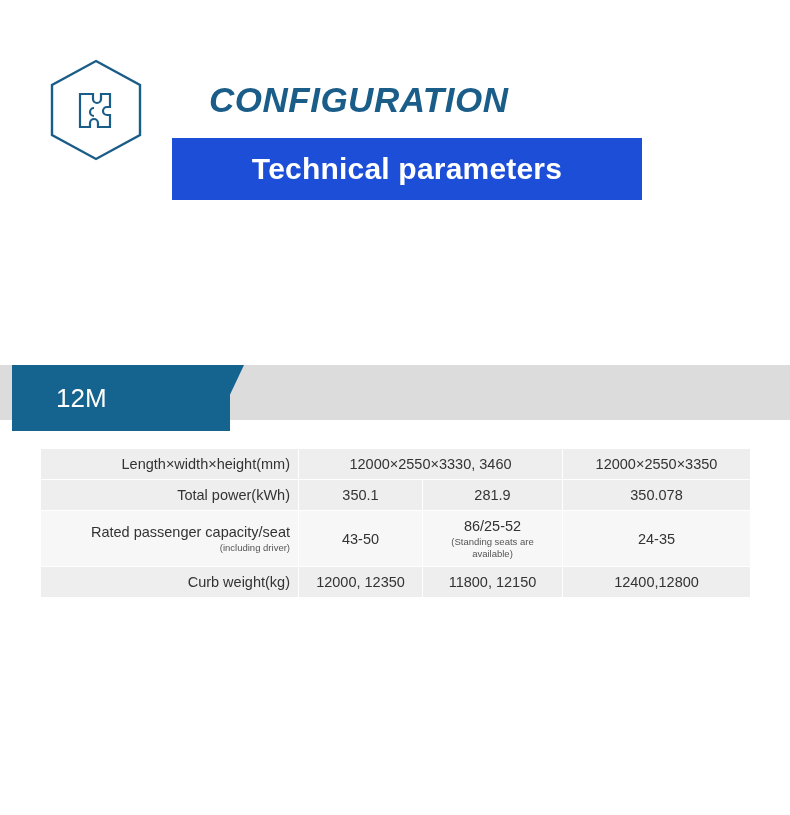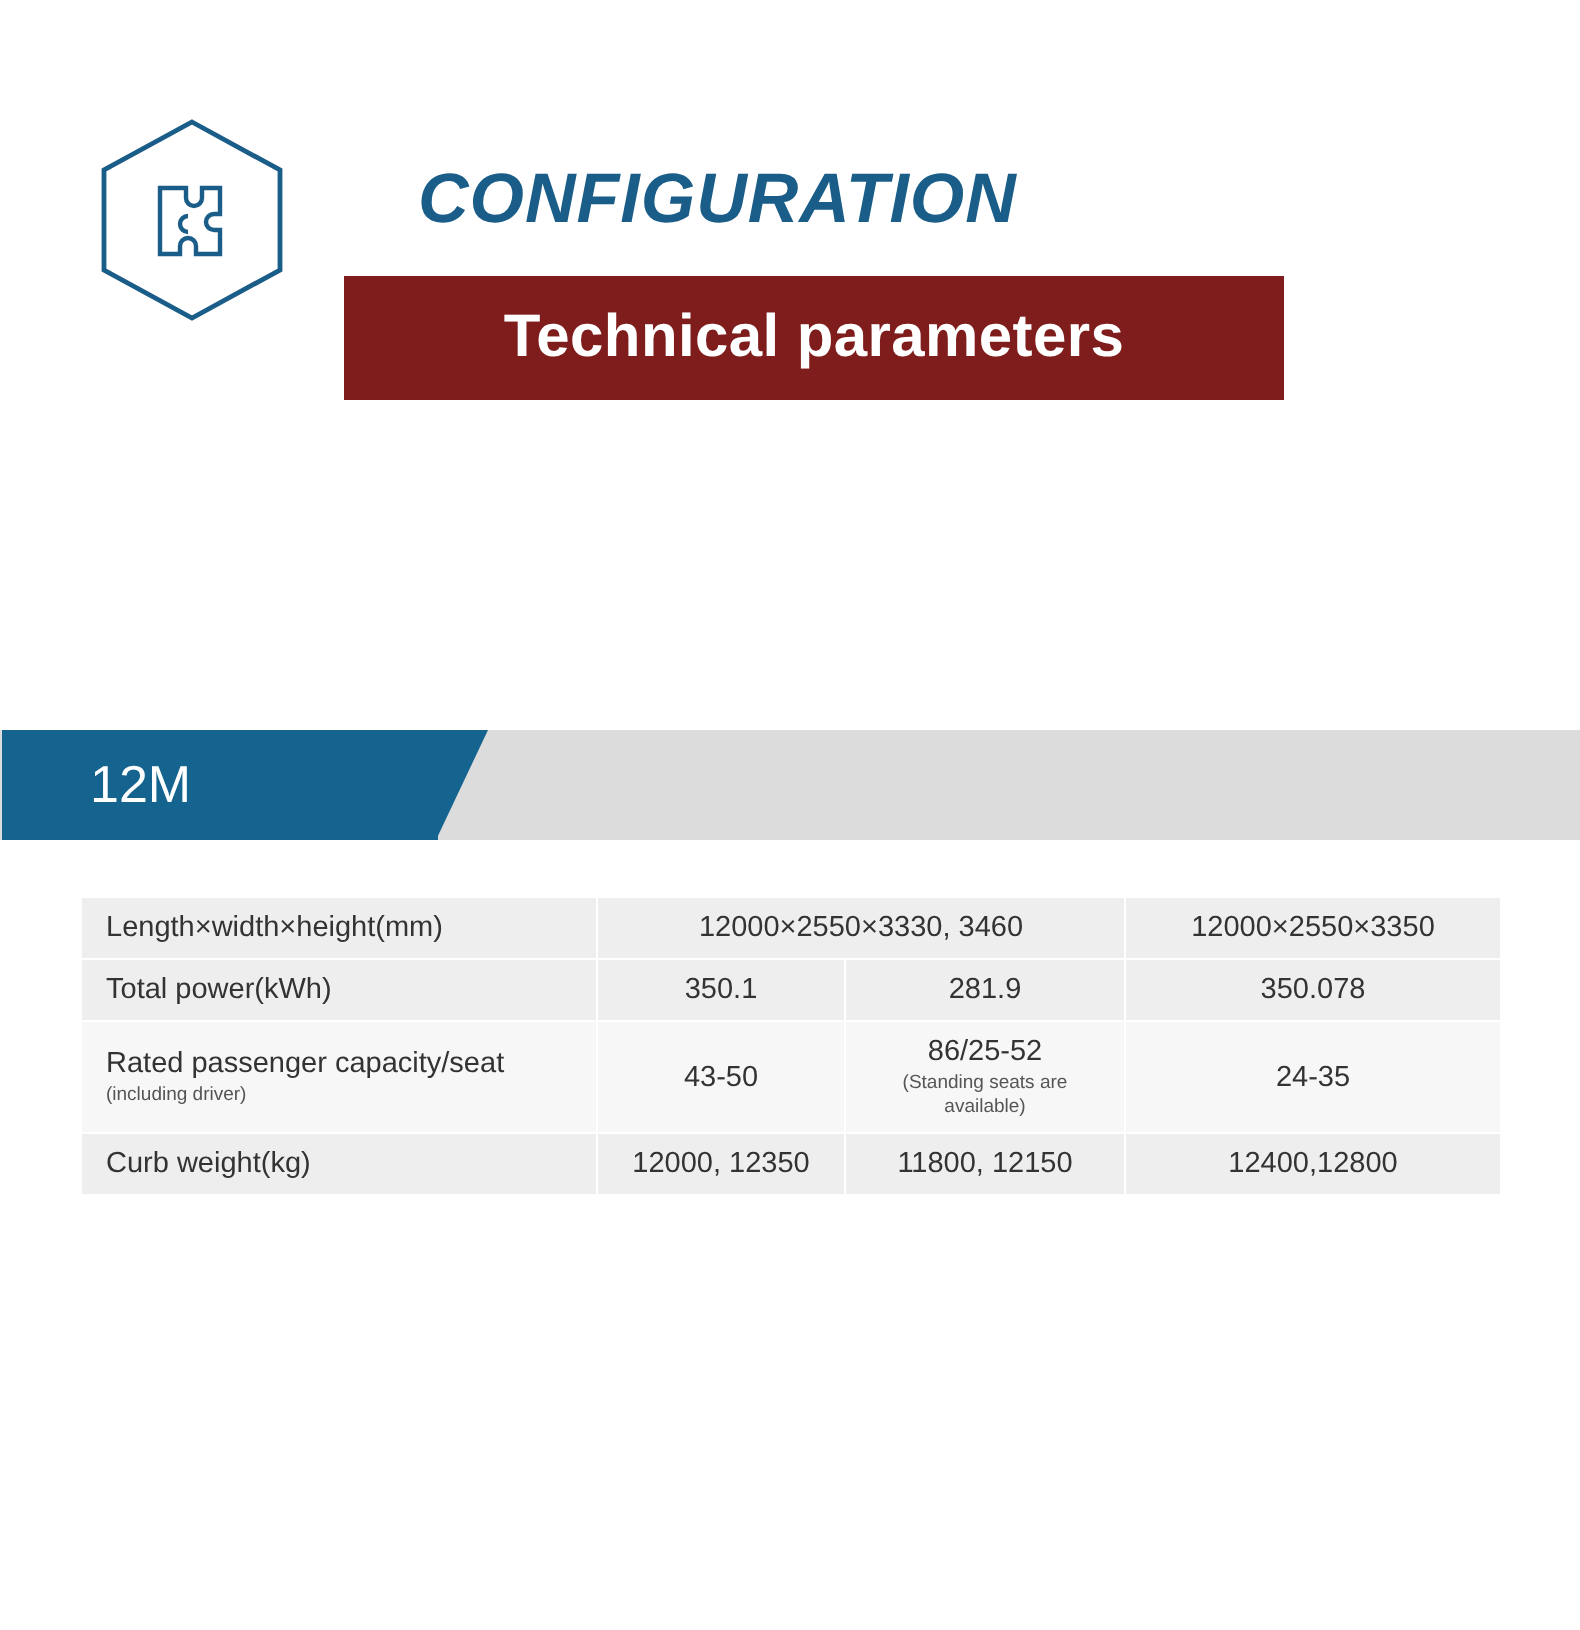--- a/index.html
+++ b/index.html
@@ -34,21 +34,21 @@
     font-weight: bold;
     font-style: italic;
     letter-spacing: 0.5px;
     color: #1a5d88;
     margin-left: 37px;
   }
   .tech-banner {
     position: absolute;
     left: 172px; top: 138px;
     width: 470px; height: 62px;
-    background: #7f1d1d;
+    background: #1d4ed8;
     display: flex;
     align-items: center;
     justify-content: center;
   }
   .tech-banner span {
     color: #ffffff;
     font-size: 30px;
     font-weight: bold;
     letter-spacing: 0.2px;
   }
@@ -62,22 +62,22 @@
 
   
   .model-band {
     position: absolute;
     left: 0; top: 365px;
     width: 790px; height: 55px;
     background: #dcdcdc;
   }
   .model-tag {
     position: absolute;
-    left: 1px; top: 365px;
-    width: 218px; height: 55px;
+    left: 12px; top: 365px;
+    width: 218px; height: 66px;
     background: #15638f;
     color: #ffffff;
     font-size: 26px;
     display: flex;
     align-items: center;
     padding-left: 44px;
   }
   .model-tag-arrow {
     position: absolute;
     left: 218px; top: 365px;
@@ -105,21 +105,21 @@
     color: #333333;
     font-size: 14.5px;
     padding: 6px 8px;
     text-align: center;
     vertical-align: middle;
     line-height: 1.25;
   }
   .spec-table tr.odd td { background: #eeeeee; }
   .spec-table tr.even td { background: #f7f7f7; }
   .spec-table td.label {
-    text-align: left;
+    text-align: right;
     padding-left: 12px;
     font-size: 14.5px;
   }
   .sub-note {
     display: block;
     font-size: 9.5px;
     color: #555555;
     margin-top: 1px;
   }
   .col-label { width: 258px; }

